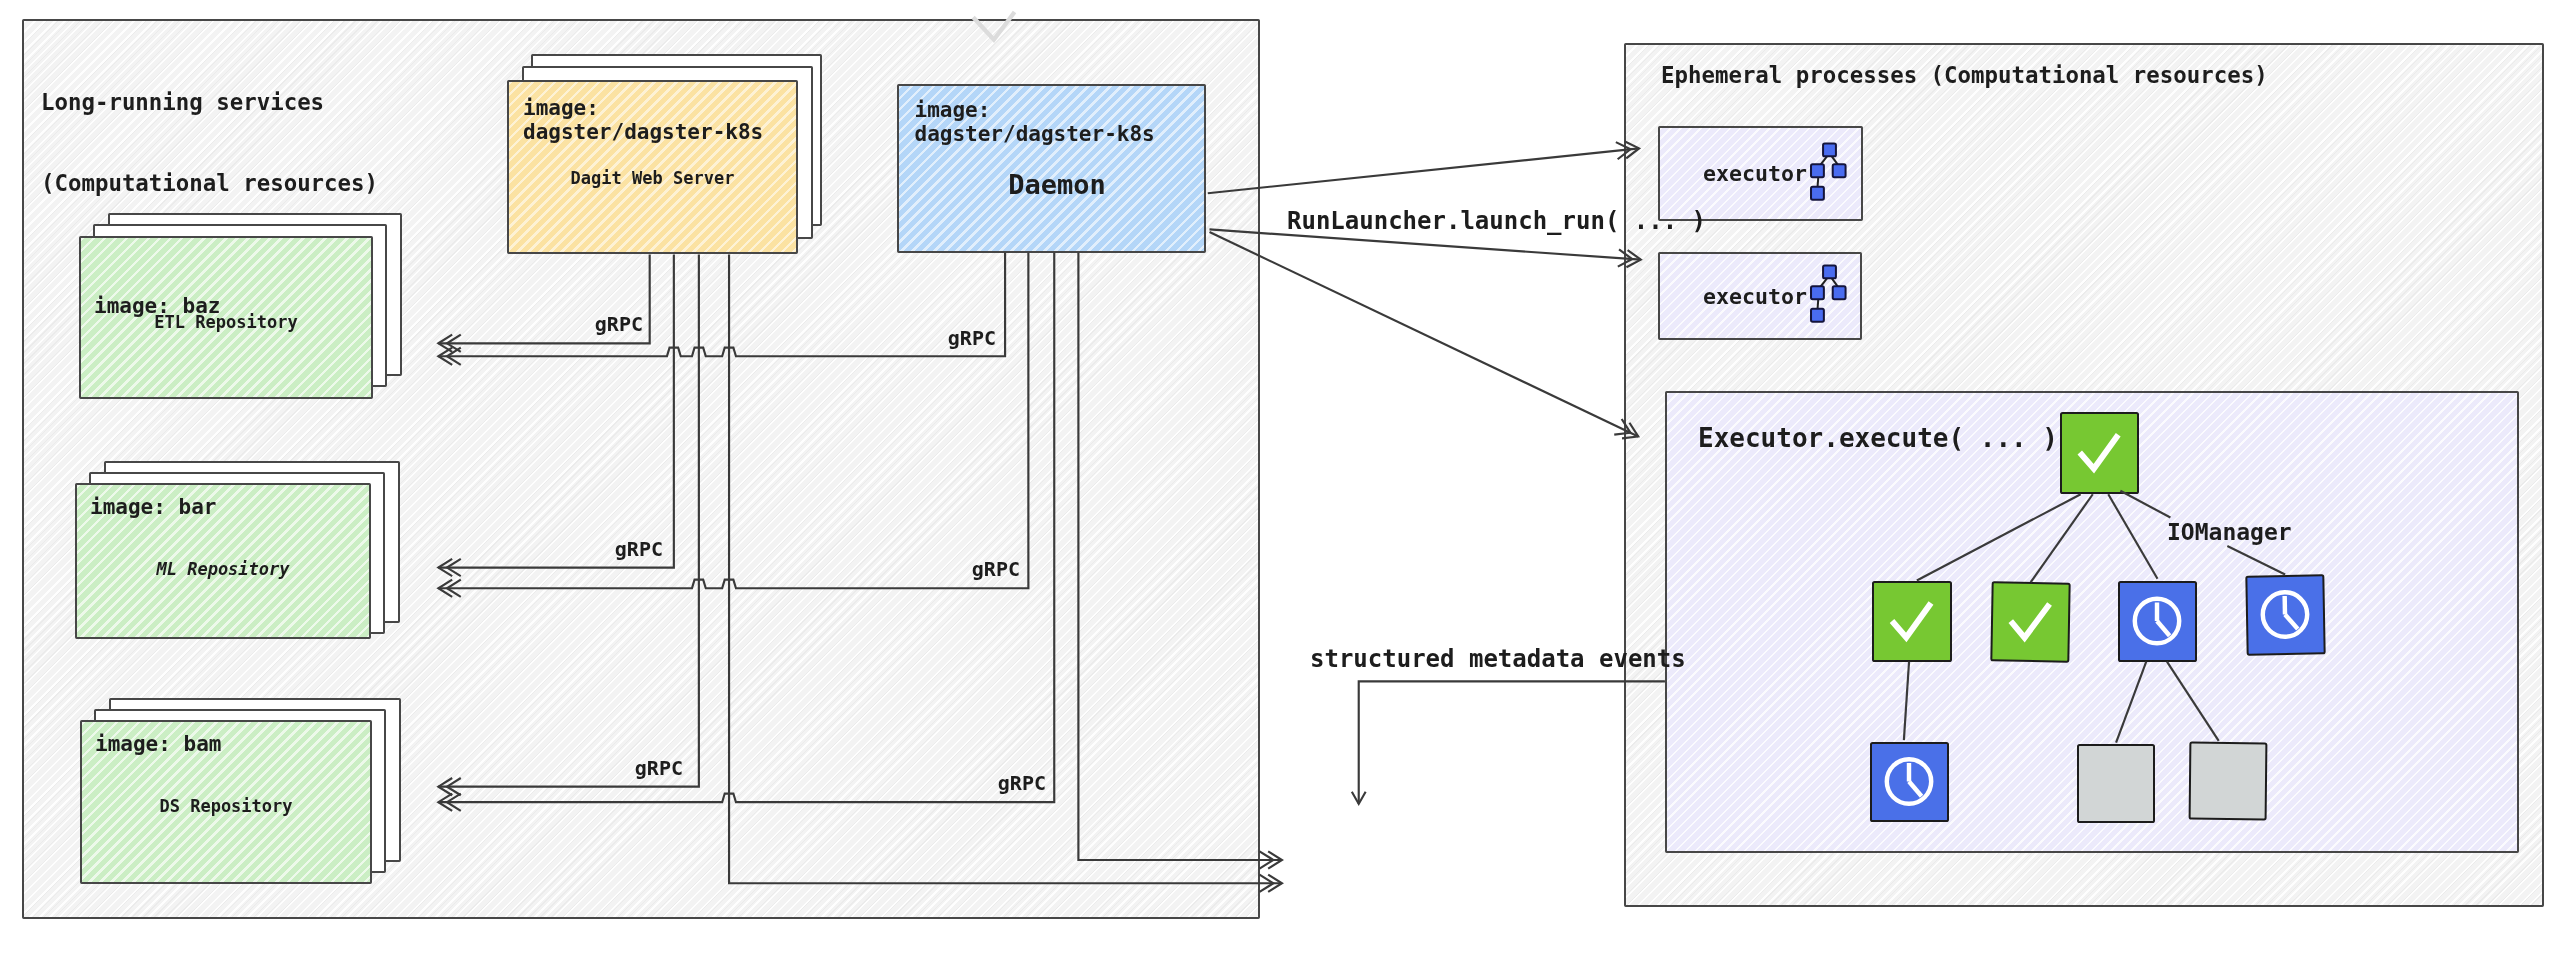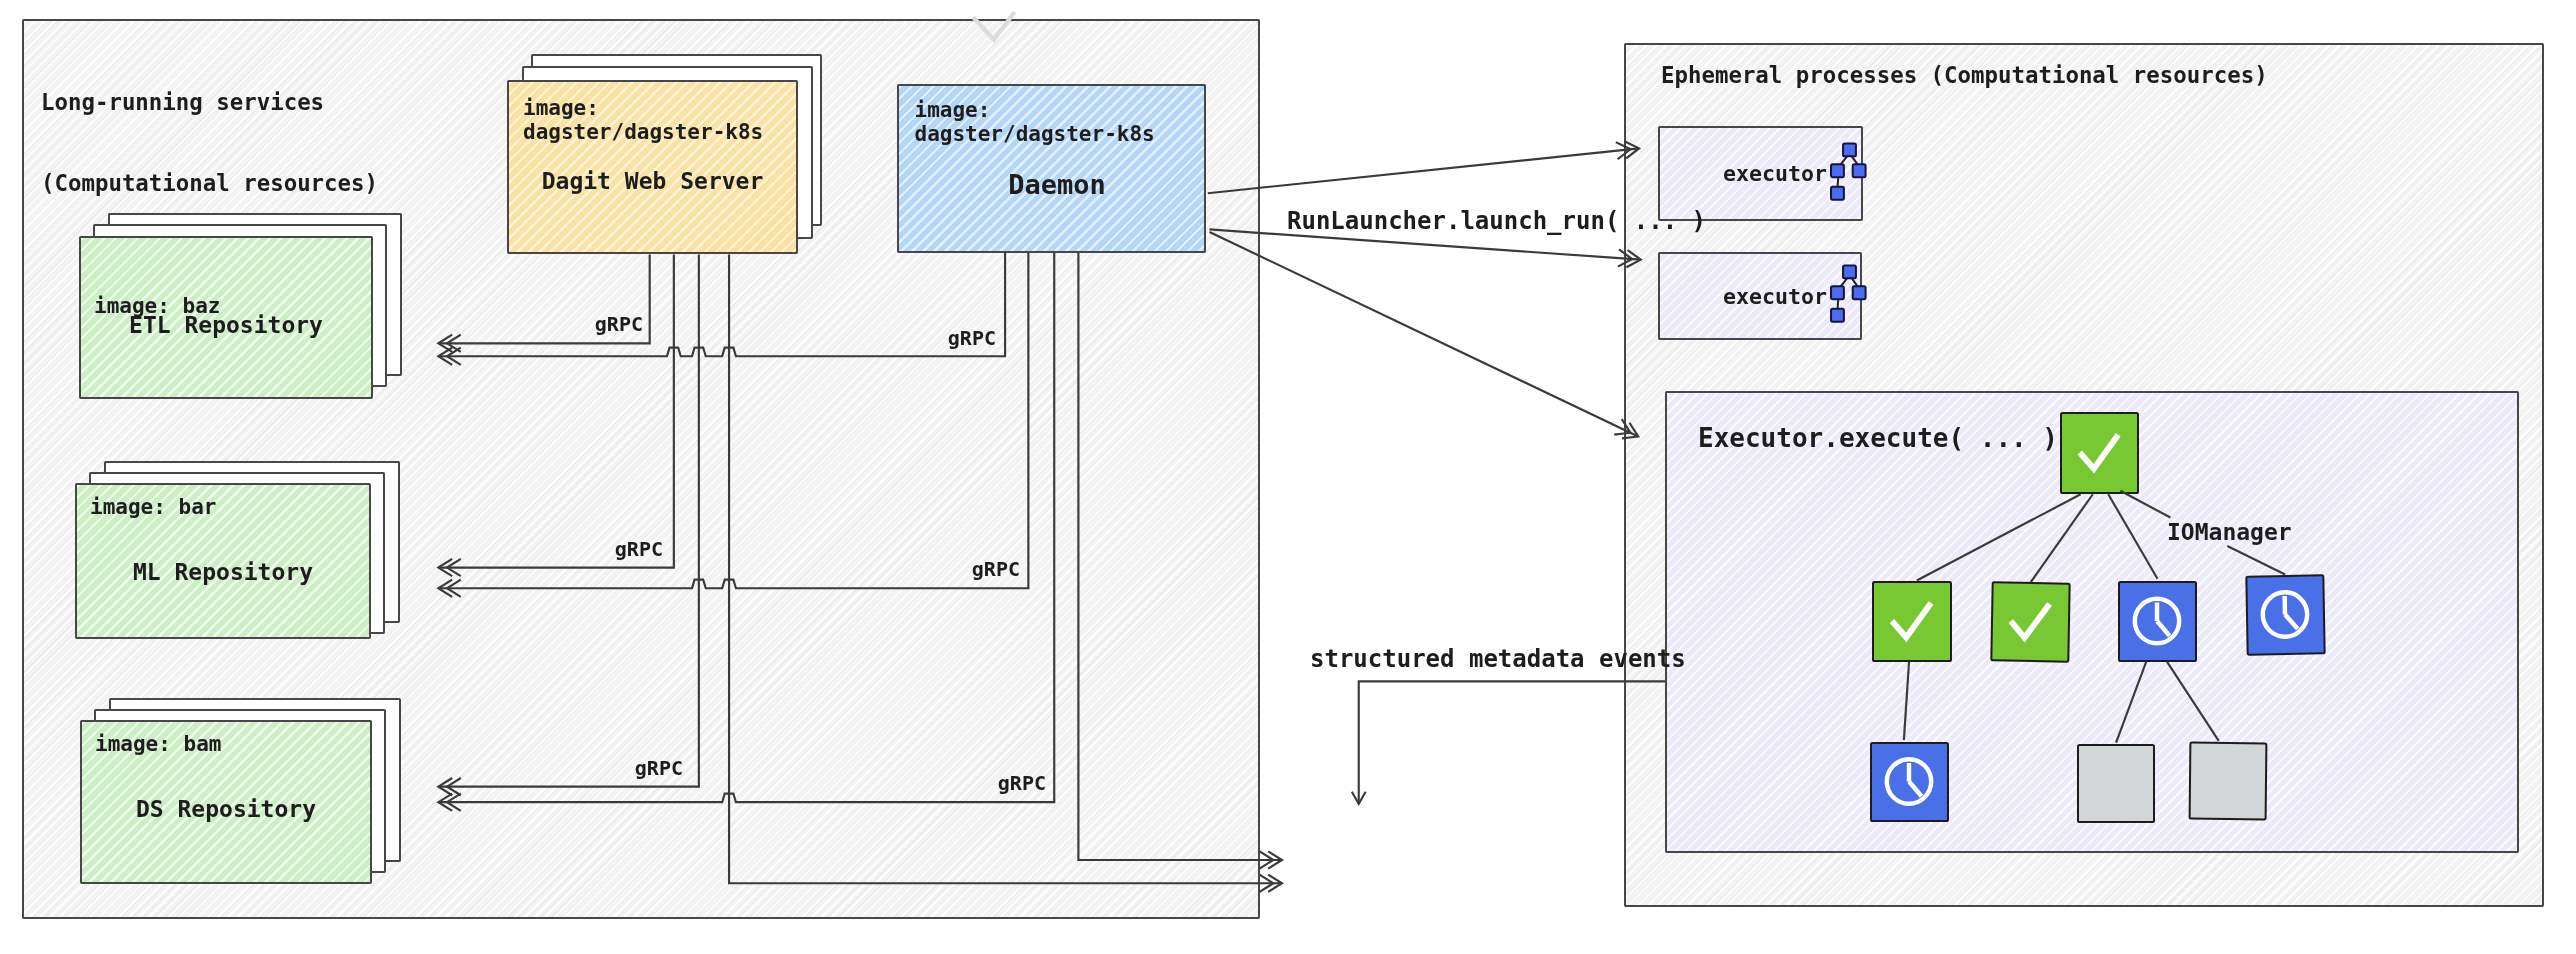--- a/index.html
+++ b/index.html
@@ -19,23 +19,23 @@
   .hatch-green{background-color:#cbeec4;
     background-image:repeating-linear-gradient(135deg,rgba(255,255,255,.65) 0 2.6px,transparent 2.6px 7.8px);}
 
   .abs{position:absolute;}
   .box{border:2.6px solid #474747;border-radius:1.7px;box-sizing:border-box;}
   .sheet{background:#ffffff;border:2.6px solid #474747;border-radius:1.7px;box-sizing:border-box;position:absolute;}
   .panel{z-index:1;}
   .node{border:2.6px solid #1c1c1c;border-radius:2.6px;box-sizing:border-box;z-index:6;}
   .lbl{position:absolute;z-index:8;white-space:pre;}
   .img-lbl{font-size:21px;font-weight:700;}
-  .box-name{font-size:23px;font-weight:700;text-align:center;}
+  .box-name{font-size:17px;font-weight:700;text-align:center;}
   .grpc{font-size:20px;font-weight:700;transform:translateX(-100%);}
-  .b6{z-index:6;position:absolute;padding-left:20px;}
+  .b6{z-index:6;position:absolute;}
   svg{display:block;}
 </style>
 </head>
 <body>
 
 <div id="canvas">
 
   <div class="abs box hatch-gray panel" style="left:21.6px;top:19px;width:1238px;height:900px;"></div>
 
   <div class="abs box hatch-gray panel" style="left:1624px;top:43px;width:920px;height:864px;"></div>
@@ -63,21 +63,21 @@
   <div class="sheet" style="left:93px;top:224px;width:294px;height:163px;z-index:3;"></div>
   <div class="abs box hatch-green b6" style="left:79px;top:236px;width:294px;height:163px;z-index:6;">
     <div class="img-lbl" style="position:absolute;left:13px;top:10.4px;margin-top:46px;">image: baz</div>
     <div class="box-name" style="position:absolute;left:0;right:0;top:74px;">ETL Repository</div>
   </div>
 
   <div class="sheet" style="left:104px;top:461px;width:296px;height:162px;z-index:2;"></div>
   <div class="sheet" style="left:89px;top:472px;width:296px;height:162px;z-index:3;"></div>
   <div class="abs box hatch-green b6" style="left:75px;top:483px;width:296px;height:156px;z-index:6;">
     <div class="img-lbl" style="position:absolute;left:13px;top:10.4px;">image: bar</div>
-    <div class="box-name" style="position:absolute;left:0;right:0;top:74px;">ML Repository</div>
+    <div class="box-name" style="position:absolute;left:0;right:0;top:74px;font-style:italic;">ML Repository</div>
   </div>
 
   <div class="sheet" style="left:109px;top:698px;width:292px;height:164px;z-index:2;"></div>
   <div class="sheet" style="left:94px;top:709px;width:292px;height:164px;z-index:3;"></div>
   <div class="abs box hatch-green b6" style="left:80px;top:720px;width:292px;height:164px;z-index:6;">
     <div class="img-lbl" style="position:absolute;left:13px;top:10.4px;">image: bam</div>
     <div class="box-name" style="position:absolute;left:0;right:0;top:74px;">DS Repository</div>
   </div>
 
   <div class="lbl grpc" style="left:643px;top:312px;">gRPC</div>

